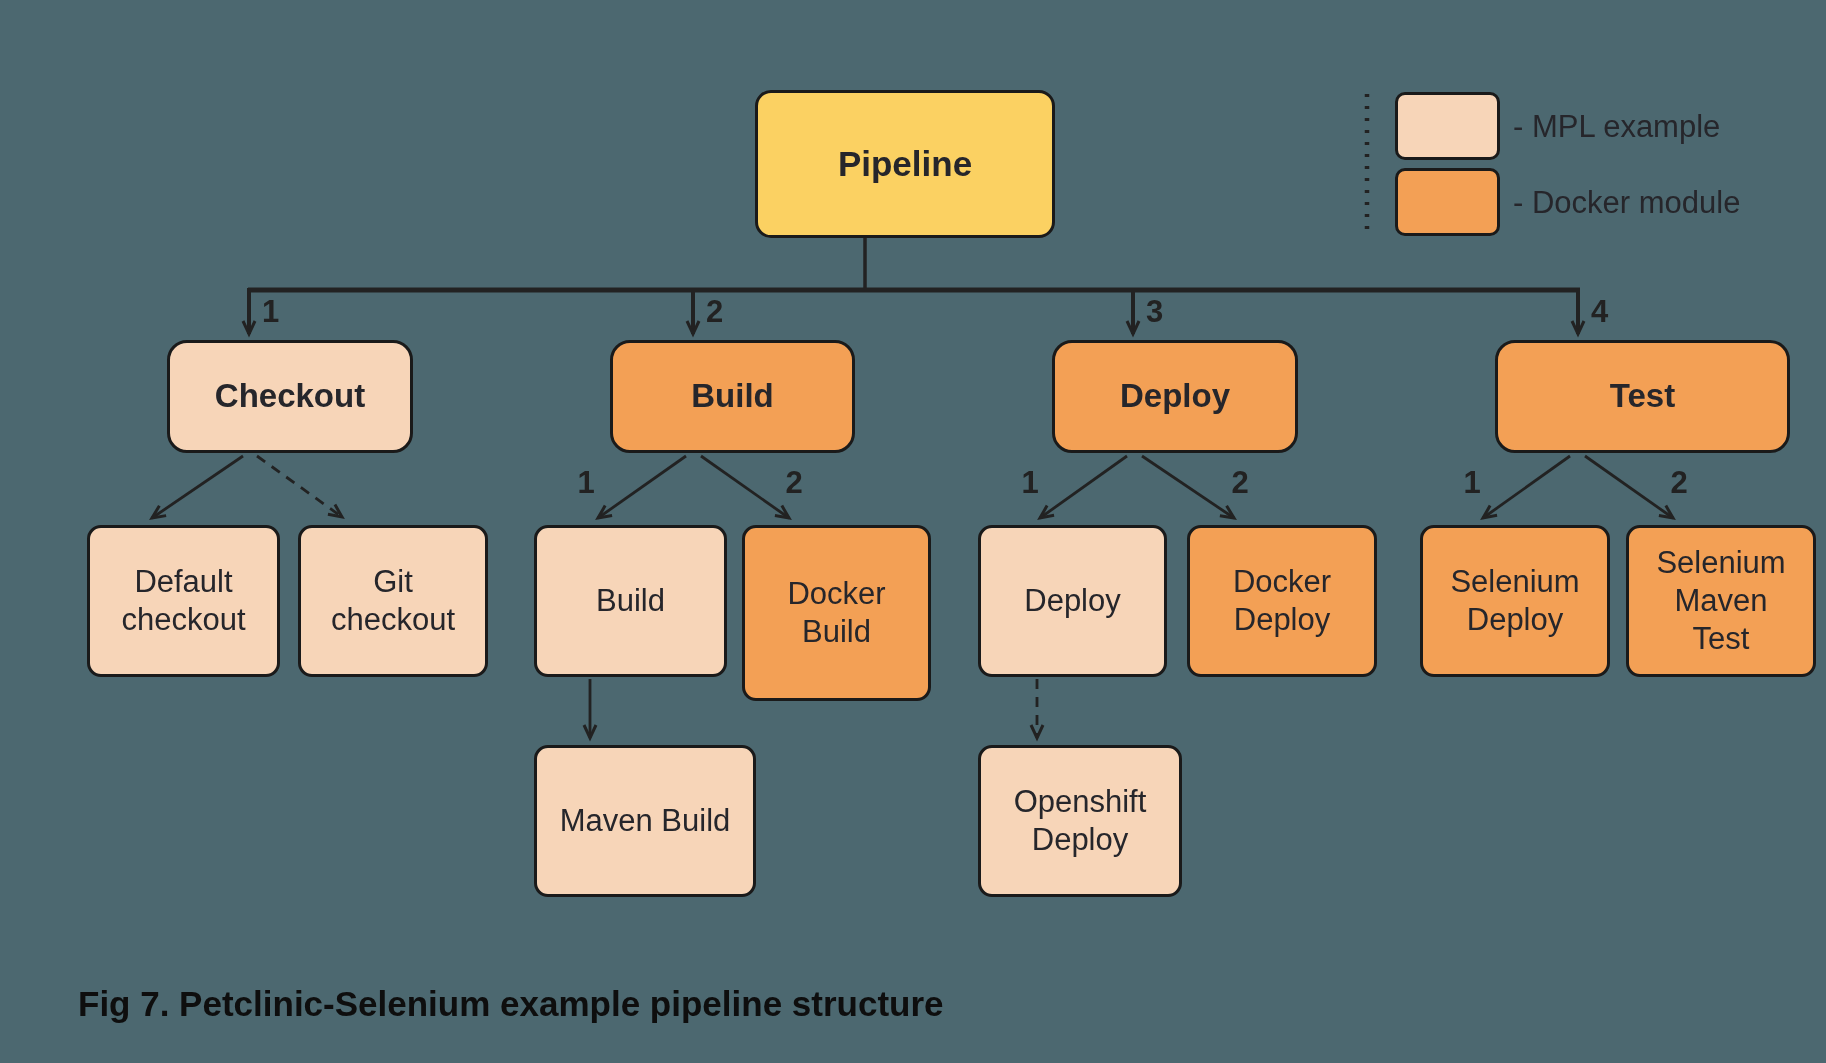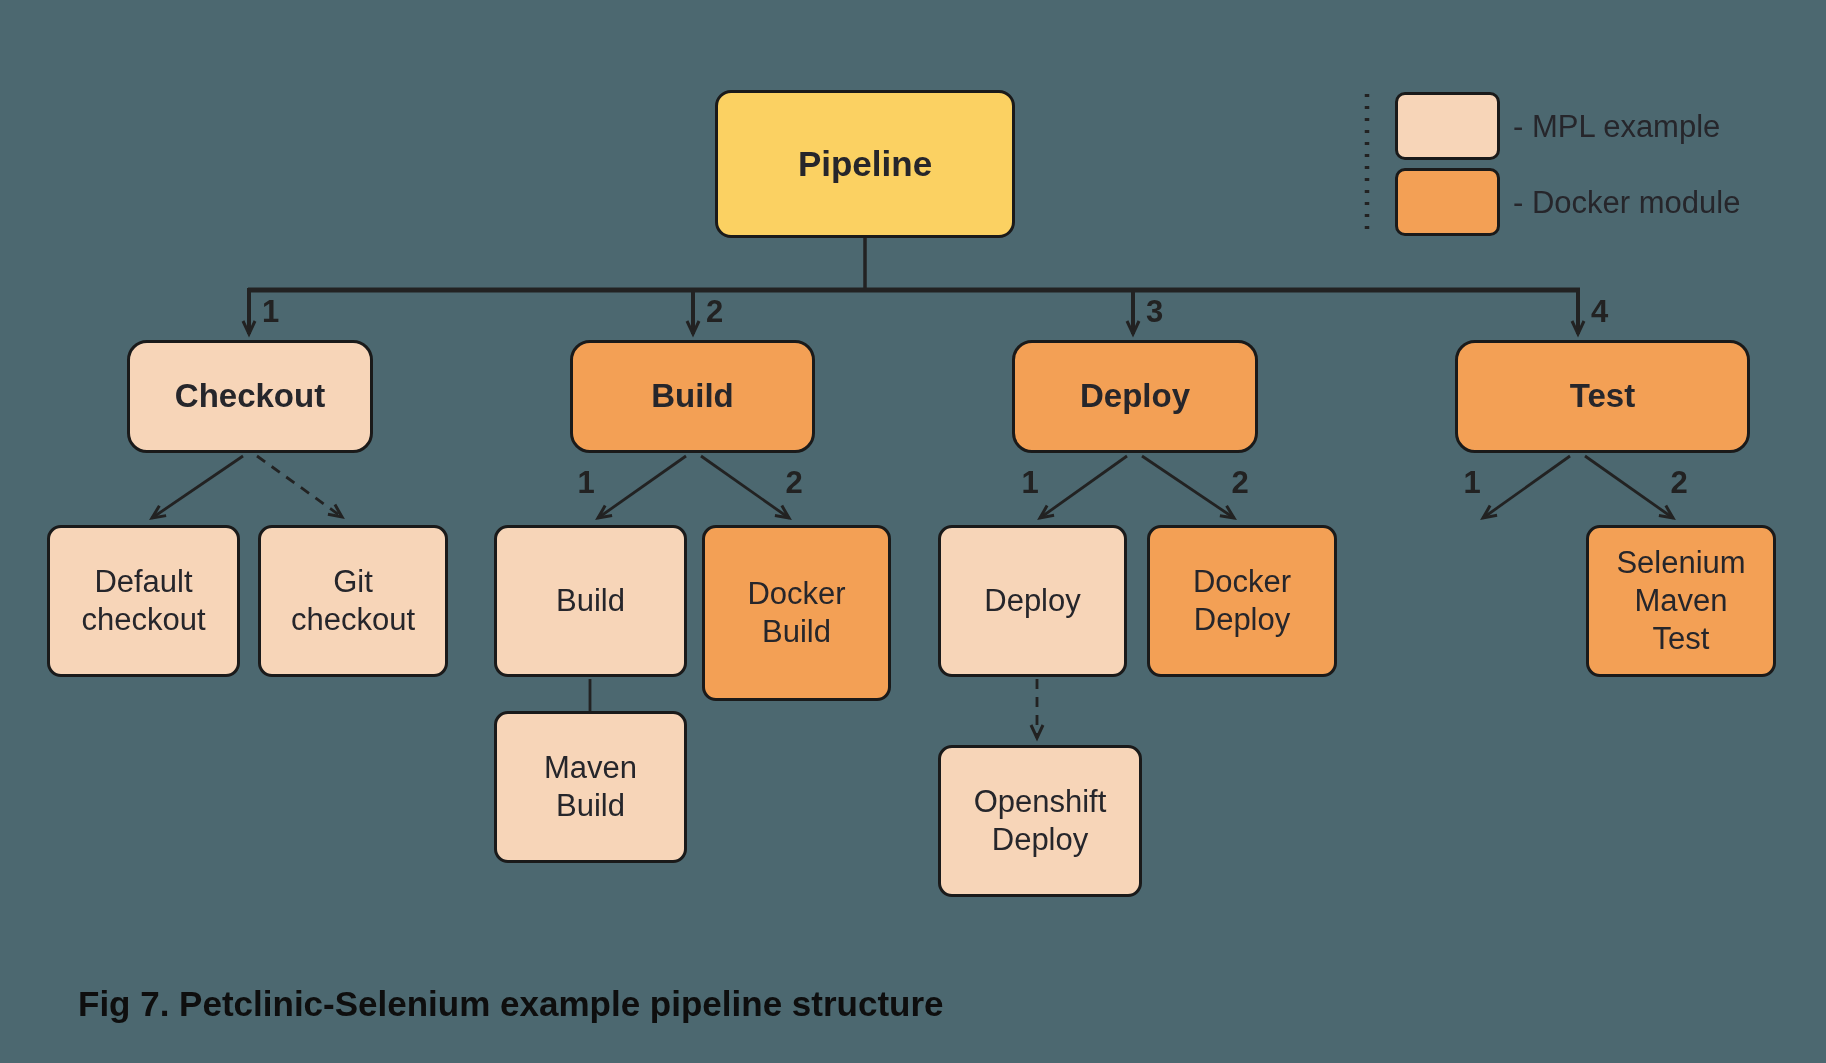--- a/index.html
+++ b/index.html
@@ -7,21 +7,21 @@
     --node-orange:#F3A055; --border:#1A1A1A; --line:#222222;
     --text:#26262B; --caption-text:#0E0E0E;
   }
   html,body{margin:0;padding:0;}
   body{background:var(--background);font-family:"Liberation Sans","DejaVu Sans",sans-serif;}
   .canvas{position:relative;width:1826px;height:1063px;background:var(--background);overflow:hidden;}
   .wires{position:absolute;left:0;top:0;}
   .node{
     position:absolute;display:flex;align-items:center;justify-content:center;
     text-align:center;border:3px solid var(--border);border-radius:14px;
-    color:var(--text);font-size:31px;line-height:1.22;padding:4px 16px;box-sizing:border-box;
+    color:var(--text);font-size:31px;line-height:1.22;padding:4px 16px;box-sizing:border-box;margin-left:40px;
   }
   .node.yellow{background:var(--node-yellow);border-radius:16px;font-weight:bold;font-size:35px;}
   .node.light{background:var(--node-light);}
   .node.orange{background:var(--node-orange);}
   .node.stage{font-weight:bold;font-size:33px;border-radius:20px;text-align:center;}
   .num{
     position:absolute;color:var(--line);font-weight:bold;font-size:31px;line-height:1;
   }
   .num.centered{width:68px;text-align:center;}
   .legend-swatch{
@@ -86,30 +86,31 @@
   <div class="num" style="left:706px;top:296px">2</div>
   <div class="num" style="left:1146px;top:296px">3</div>
   <div class="num" style="left:1591px;top:296px">4</div>
 
   <div class="node light" style="left:47px;top:525px;width:193px;height:152px">Default checkout</div>
   <div class="node light" style="left:258px;top:525px;width:190px;height:152px">Git checkout</div>
   <div class="node light" style="left:494px;top:525px;width:193px;height:152px">Build</div>
   <div class="node orange" style="left:702px;top:525px;width:189px;height:176px">Docker Build</div>
   <div class="node light" style="left:938px;top:525px;width:189px;height:152px">Deploy</div>
   <div class="node orange" style="left:1147px;top:525px;width:190px;height:152px">Docker Deploy</div>
+  <div class="node orange" style="left:1380px;top:525px;width:190px;height:152px">Selenium Deploy</div>
   <div class="node orange" style="left:1586px;top:525px;width:190px;height:152px">Selenium Maven Test</div>
 
   <div class="num centered" style="left:552px;top:467px">1</div>
   <div class="num centered" style="left:760px;top:467px">2</div>
   <div class="num centered" style="left:996px;top:467px">1</div>
   <div class="num centered" style="left:1206px;top:467px">2</div>
   <div class="num centered" style="left:1438px;top:467px">1</div>
   <div class="num centered" style="left:1645px;top:467px">2</div>
 
-  <div class="node light" style="left:494px;top:711px;width:193px;height:152px">Maven Build</div>
+  <div class="node light" style="left:494px;top:745px;width:222px;height:152px">Maven Build</div>
   <div class="node light" style="left:938px;top:745px;width:204px;height:152px">Openshift Deploy</div>
 
   <div class="legend-swatch" style="left:1395px;top:92px;background:var(--node-light)"></div>
   <div class="legend-label" style="left:1513px;top:111px">- MPL example</div>
   <div class="legend-swatch" style="left:1395px;top:168px;background:var(--node-orange)"></div>
   <div class="legend-label" style="left:1513px;top:187px">- Docker module</div>
 
   <div class="caption">Fig 7. Petclinic-Selenium example pipeline structure</div>
 
 </div>

